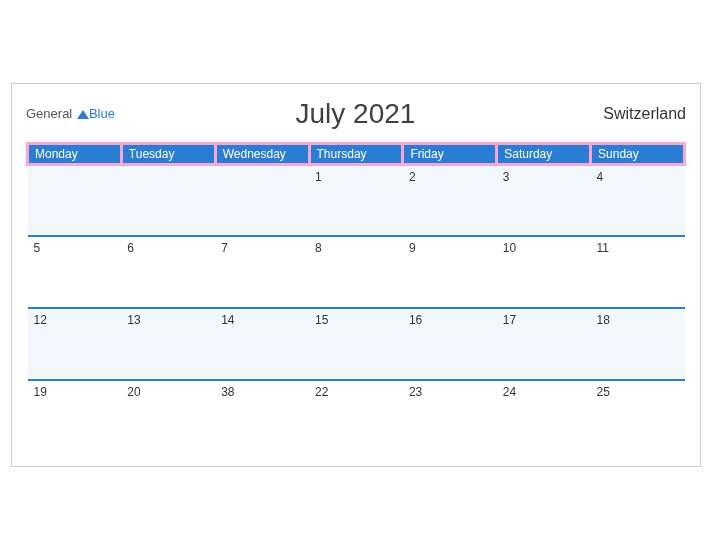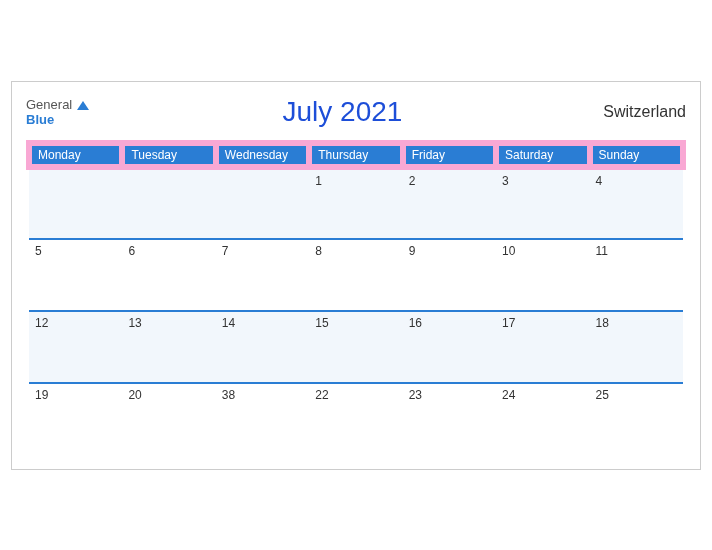--- a/index.html
+++ b/index.html
@@ -21,42 +21,42 @@
     .cal-header {
       display: flex;
       align-items: center;
       justify-content: space-between;
       margin-bottom: 8px;
       padding: 4px 0;
     }
     .cal-title {
       font-size: 28px;
       font-weight: normal;
-      color: #1d4ed8;
+      color: #404040;
       text-align: center;
       flex: 1;
     }
     .cal-country {
       font-size: 16px;
       color: #333;
       text-align: right;
       min-width: 90px;
     }
     .cal-table {
       width: 100%;
       border-collapse: collapse;
     }
     .cal-table thead tr th {
       background: #2a7dd4;
       color: #fff;
       font-size: 12px;
       font-weight: normal;
       padding: 2px 6px;
       text-align: left;
-      border: 6px solid #f9a8d4;
+      border: 3px solid #f9a8d4;
     }
     .cal-table tbody tr {
       height: 72px;
     }
     .cal-table tbody tr td {
       border-top: 2px solid #2a7dd4;
       border-left: none;
       border-right: none;
       border-bottom: none;
       vertical-align: top;
@@ -75,31 +75,31 @@
     .day-num {
       font-size: 12px;
       color: #333;
     }
     .logo-row {
       display: flex;
       align-items: center;
     }
     .logo-text-block {
       display: flex;
-      flex-direction: column;
+      flex-direction: row;
       font-size: 13px;
     }
     .logo-general-text {
       color: #555;
       font-weight: normal;
       font-size: 13px;
     }
     .logo-blue-text {
       color: #2a7dd4;
-      font-weight: bold;
+      font-weight: normal;
       font-size: 13px;
     }
   </style>
 </head>
 <body>
 
 <div class="calendar-wrapper">
   <div class="cal-header">
 
     <div class="logo-row">

